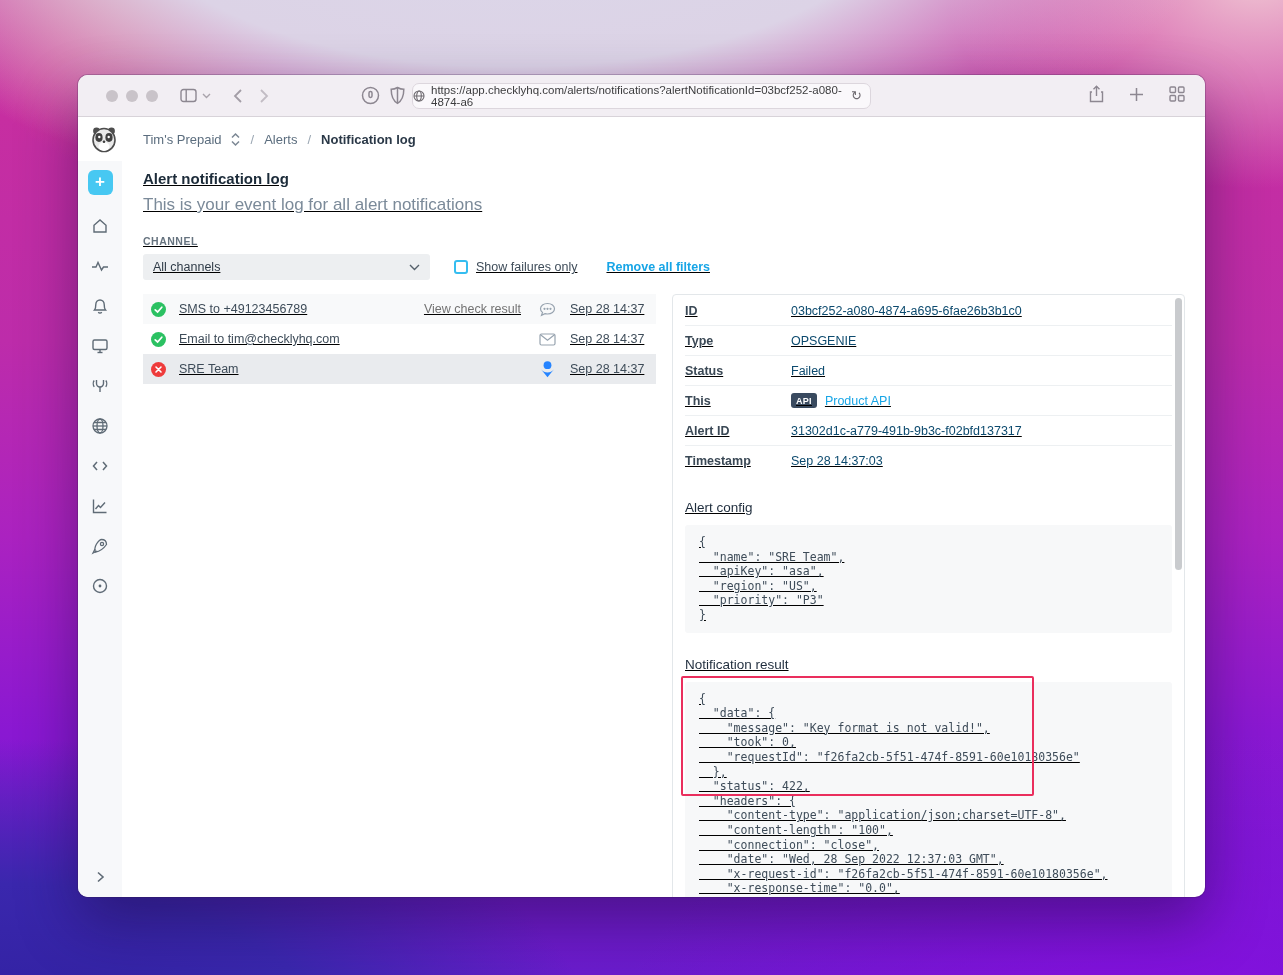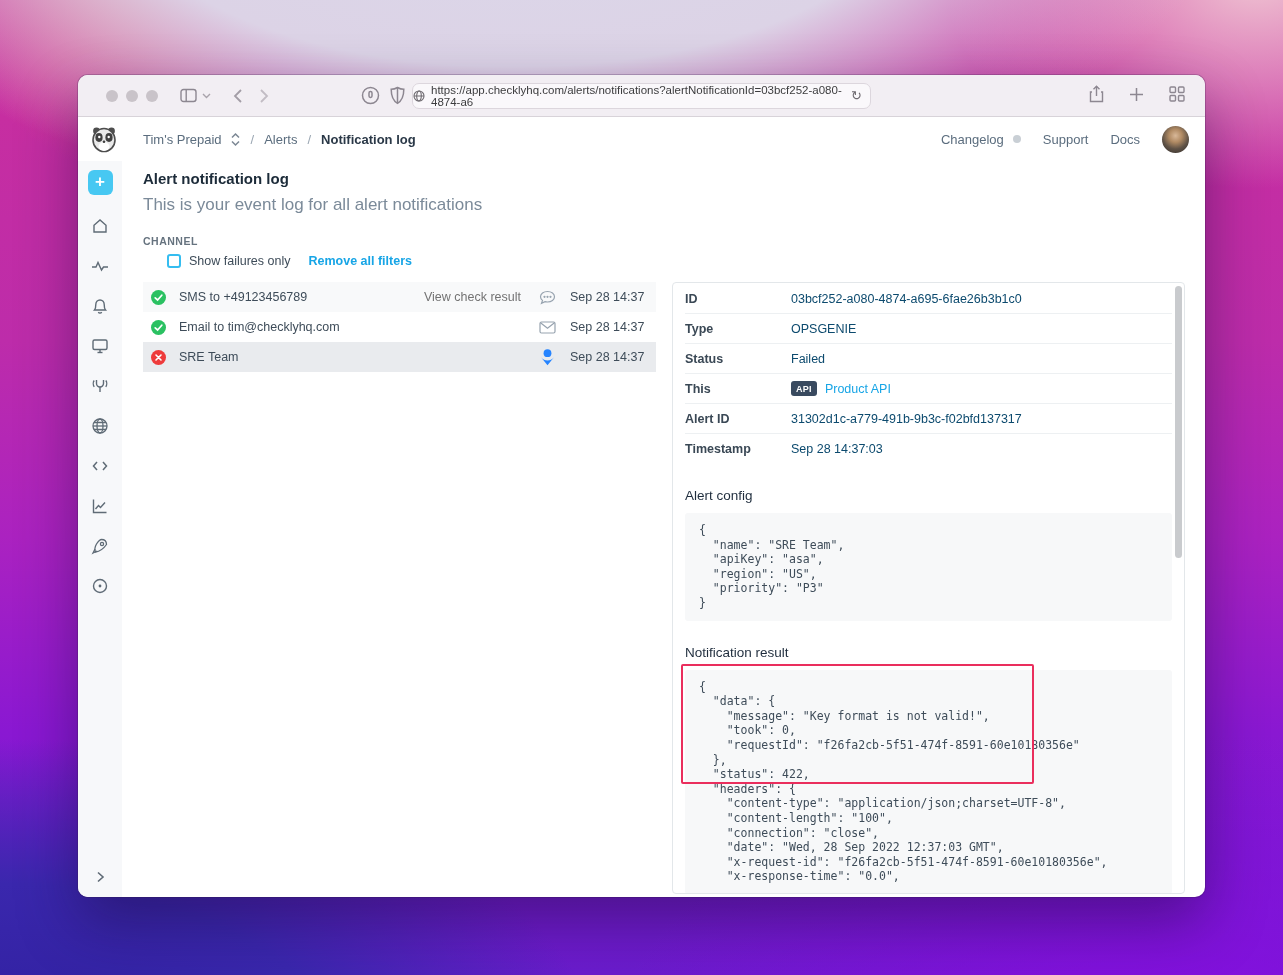--- a/index.html
+++ b/index.html
@@ -50,30 +50,30 @@
   .hdr-nav { margin-left:auto; display:flex; align-items:center; gap:22px; font-size:13px; color:#5b6d7e; }
   .changelog-wrap { display:flex; align-items:center; gap:9px; }
   .hdr-dot { width:8px; height:8px; border-radius:50%; background:#c9cfd5; }
   .avatar { width:27px; height:27px; border-radius:50%; background:radial-gradient(circle at 50% 36%, #d8b899 0%, #b08a63 30%, #5f5246 60%, #2e2a28 100%); }
   
   .app-body { flex:1; display:flex; min-height:0; position:relative; }
   .side { width:44px; flex:none; background:#f7f8fa; display:flex; flex-direction:column; align-items:center; position:relative; }
   .add-btn { width:25px; height:25px; margin-top:9px; border-radius:6px; background:#47c8f2; color:#fff; font-size:17px; line-height:23px; text-align:center; font-weight:700; }
   .side-icon { margin-top:22px; color:#5f6b76; height:18px; }
   .side-expand { position:absolute; bottom:8px; color:#5f6b76; }
-  .content { flex:1; padding:9px 20px 0 21px; position:relative; min-width:0; }
+  .content { flex:1; padding:9px 20px 0 21px; position:relative; min-width:0;text-decoration:underline; }
   .page-title { font-size:15px; font-weight:700; color:#1c2b39; }
   .subtitle { font-size:17px; color:#7b8a99; margin-top:8px; }
   .filter-label { margin-top:20px; font-size:10.5px; font-weight:700; letter-spacing:.5px; color:#66737f; }
   .filter-row { display:flex; align-items:center; margin-top:7px; }
   .select { width:287px; height:26px; background:#edeff1; border-radius:3px; display:flex; align-items:center; padding:0 10px; font-size:12.5px; color:#2f3b47; }
   .select .chev { margin-left:auto; color:#55606b; display:flex; }
   .cb-wrap { margin-left:24px; display:flex; align-items:center; gap:8px; font-size:12.5px; color:#3e4c59; }
   .checkbox { width:14px; height:14px; border:2px solid #35bdf0; border-radius:3px; background:#fff; }
-  .remove-link { margin-left:18px; font-size:12.5px; font-weight:600; color:#17a5e6; cursor:pointer; }
+  .remove-link { margin-left:29px; font-size:12.5px; font-weight:600; color:#17a5e6; cursor:pointer; }
   .columns { display:flex; align-items:flex-start; margin-top:14px; }
   
   .list { width:513px; flex:none; }
   .nrow { height:30px; display:flex; align-items:center; padding:0 8px; font-size:12.5px; color:#3e4c59; }
   .nrow.shade { background:#f8f9fa; }
   .nrow.selected { background:#e9ebee; }
   .status-icon { width:15px; height:15px; margin-right:13px; flex:none; }
   .nrow-label { flex:1; }
   .action-link { color:#737373; margin-right:16px; }
   .chan-icon { width:20px; display:flex; justify-content:center; margin-right:13px; color:#97a3af; }
@@ -191,29 +191,20 @@
         <svg width="11" height="15" viewBox="0 0 11 15" fill="none" stroke="currentColor" stroke-width="1.5">
             <path d="M2 5.5 L5.5 2 L9 5.5"></path>
             <path d="M2 9.5 L5.5 13 L9 9.5"></path>
           </svg>
       </span>
       <span class="crumb-sep">/</span>
       <span>Alerts</span>
       <span class="crumb-sep">/</span>
       <span class="crumb-current">Notification log</span>
     </div>
-    <div class="hdr-nav">
-      <span class="changelog-wrap">
-        <span>Changelog</span>
-        <span class="hdr-dot"></span>
-      </span>
-      <span>Support</span>
-      <span>Docs</span>
-      <span class="avatar"></span>
-    </div>
   </div>
 
   <div class="app-body">
     <div class="side">
       <div class="add-btn">+</div>
       <span class="side-icon">
         <svg width="18" height="18" viewBox="0 0 18 18" fill="none" stroke="currentColor" stroke-width="1.4">
             <path d="M3 8.2 L9 3 L15 8.2 V15 H3 Z"></path>
           </svg>
       </span>
@@ -281,20 +272,28 @@
           </svg>
       </span>
     </div>
 
     <div class="content">
       <div class="page-title">Alert notification log</div>
       <div class="subtitle">This is your event log for all alert notifications</div>
 
       <div class="filter-label">CHANNEL</div>
       <div class="filter-row">
+        <div class="select">
+          <span>All channels</span>
+          <span class="chev">
+            <svg width="11" height="7" viewBox="0 0 11 7" fill="none" stroke="currentColor" stroke-width="1.4">
+                <path d="M1 1 L5.5 5.5 L10 1"></path>
+              </svg>
+          </span>
+        </div>
         <label class="cb-wrap">
           <span class="checkbox"></span>
           <span>Show failures only</span>
         </label>
         <span class="remove-link">Remove all filters</span>
       </div>
 
       <div class="columns">
 
         <div class="list">

